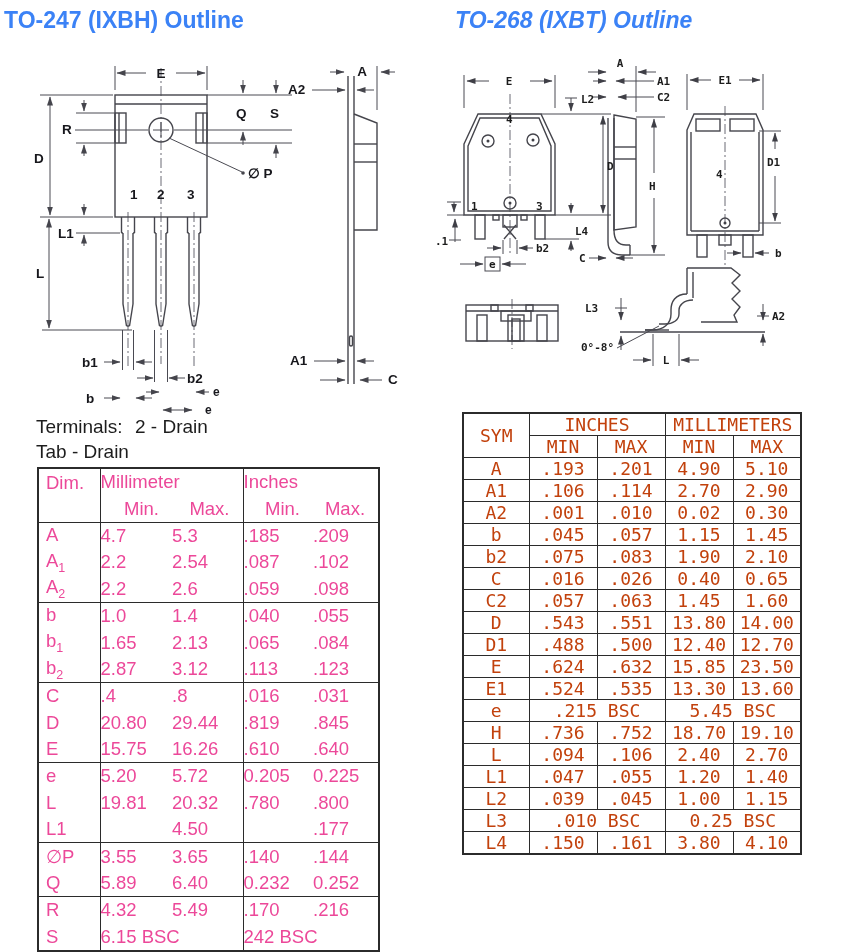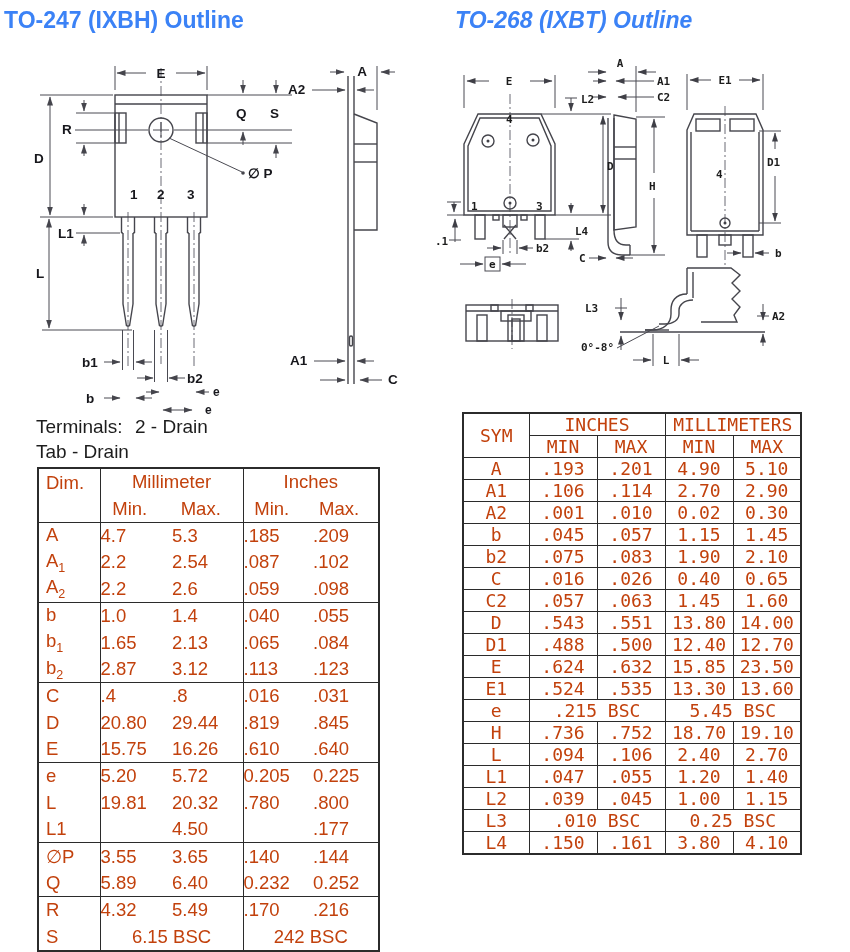--- a/index.html
+++ b/index.html
@@ -16,30 +16,30 @@
   .L{font:bold 13.5px "Liberation Sans",sans-serif;fill:#17171c;}
   .Ls{font:bold 12px "Liberation Sans",sans-serif;fill:#17171c;}
   .R{font:bold 11px "DejaVu Sans Mono",monospace;fill:#1c1c1c;}
 
   
   .terms{display:grid;grid-template-columns:99px 134px auto;column-gap:0;
          font-size:19px;color:#1d1d1d;line-height:25px;}
 
   
   table{border-collapse:collapse;}
-  .t247{width:341px;font-size:18.5px;color:#c2410c;border:2px solid #2b2b2b;table-layout:fixed;}
+  .t247{width:341px;font-size:18.5px;color:#ec4899;border:2px solid #2b2b2b;table-layout:fixed;}
   .t247 th,.t247 td{padding:0;height:26.4px;font-weight:normal;}
   .t247 .sym{text-align:left;padding-left:7px;}
   .t247 th.sym{vertical-align:top;padding-top:3px;}
   .t247 .num{padding-right:13px;}
-  .t247 .mn{text-align:center;padding-right:13px;}
-  .t247 .hc{text-align:center;}
+  .t247 .mn{text-align:right;padding-right:13px;}
+  .t247 .hc{text-align:left;}
   .t247 .bR{border-right:1.5px solid #2b2b2b;}
   .t247 tr.gs td{border-top:1.5px solid #2b2b2b;}
-  .t247 .ctr{text-align:center;}
+  .t247 .ctr{}
   .t247 sub{font-size:12.5px;}
 
   
   .t268{width:338px;font-family:"DejaVu Sans Mono",monospace;font-size:18px;
         color:#c2410c;border:2px solid #2b2b2b;table-layout:fixed;}
   .t268 td{border:1.2px solid #2b2b2b;text-align:center;padding:0;height:20.2px;}
 </style>
 </head>
 <body>
 

